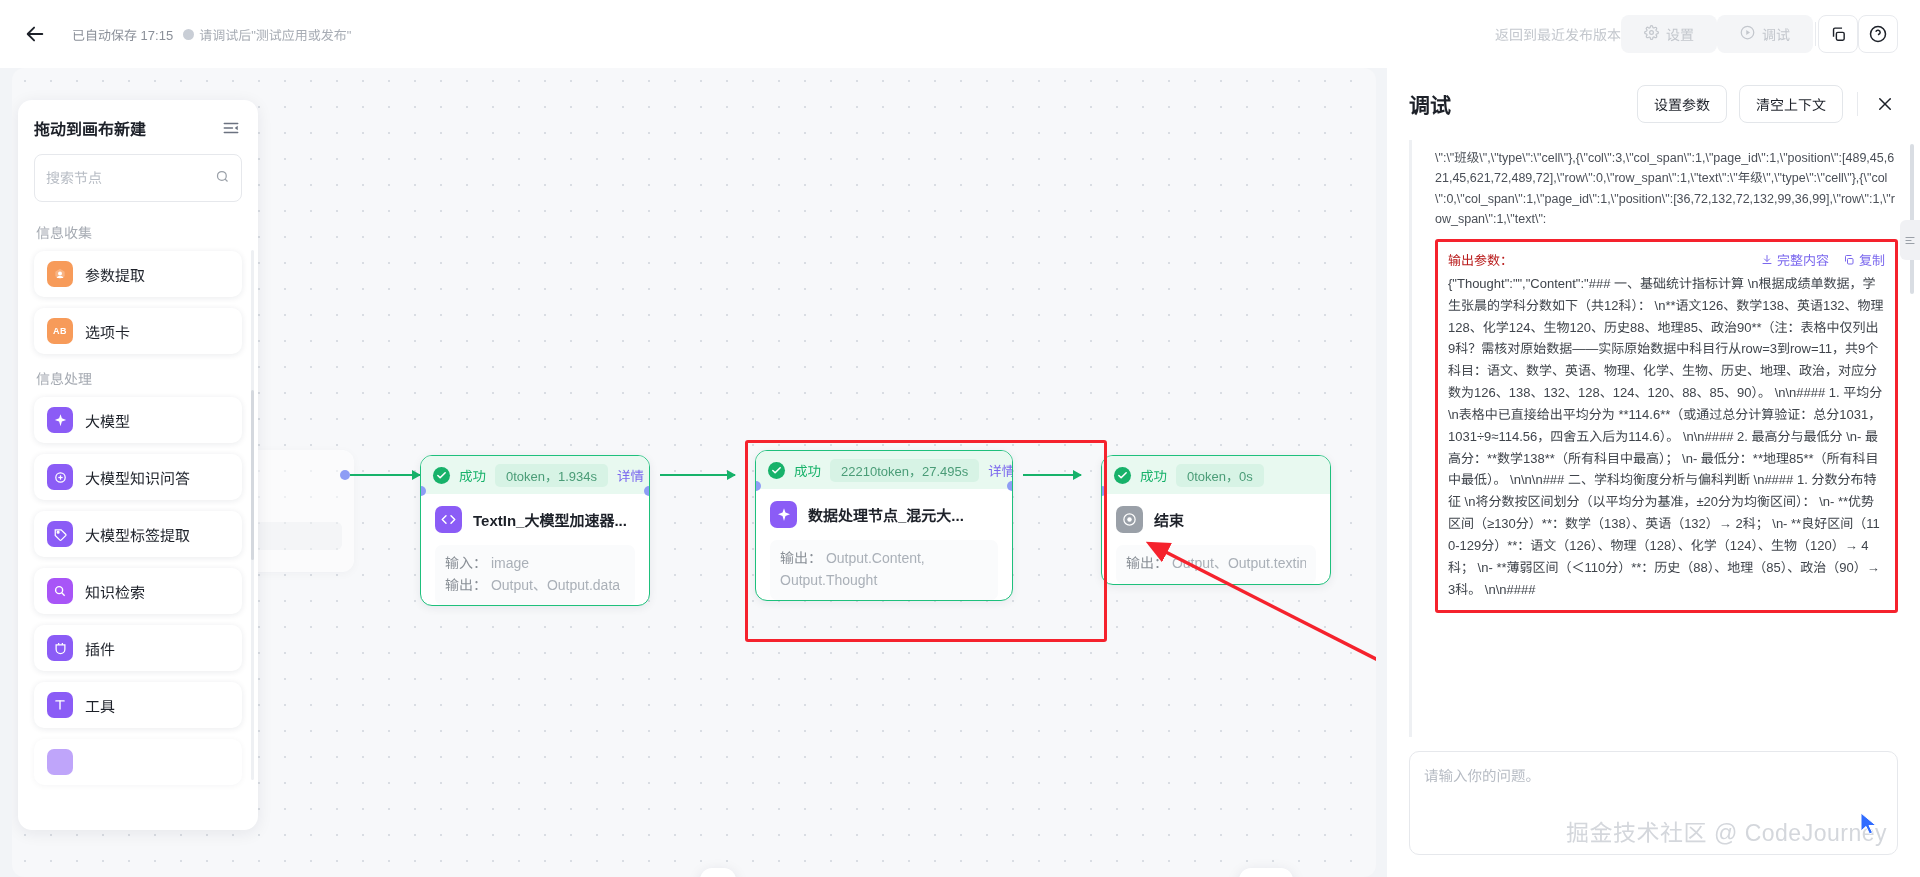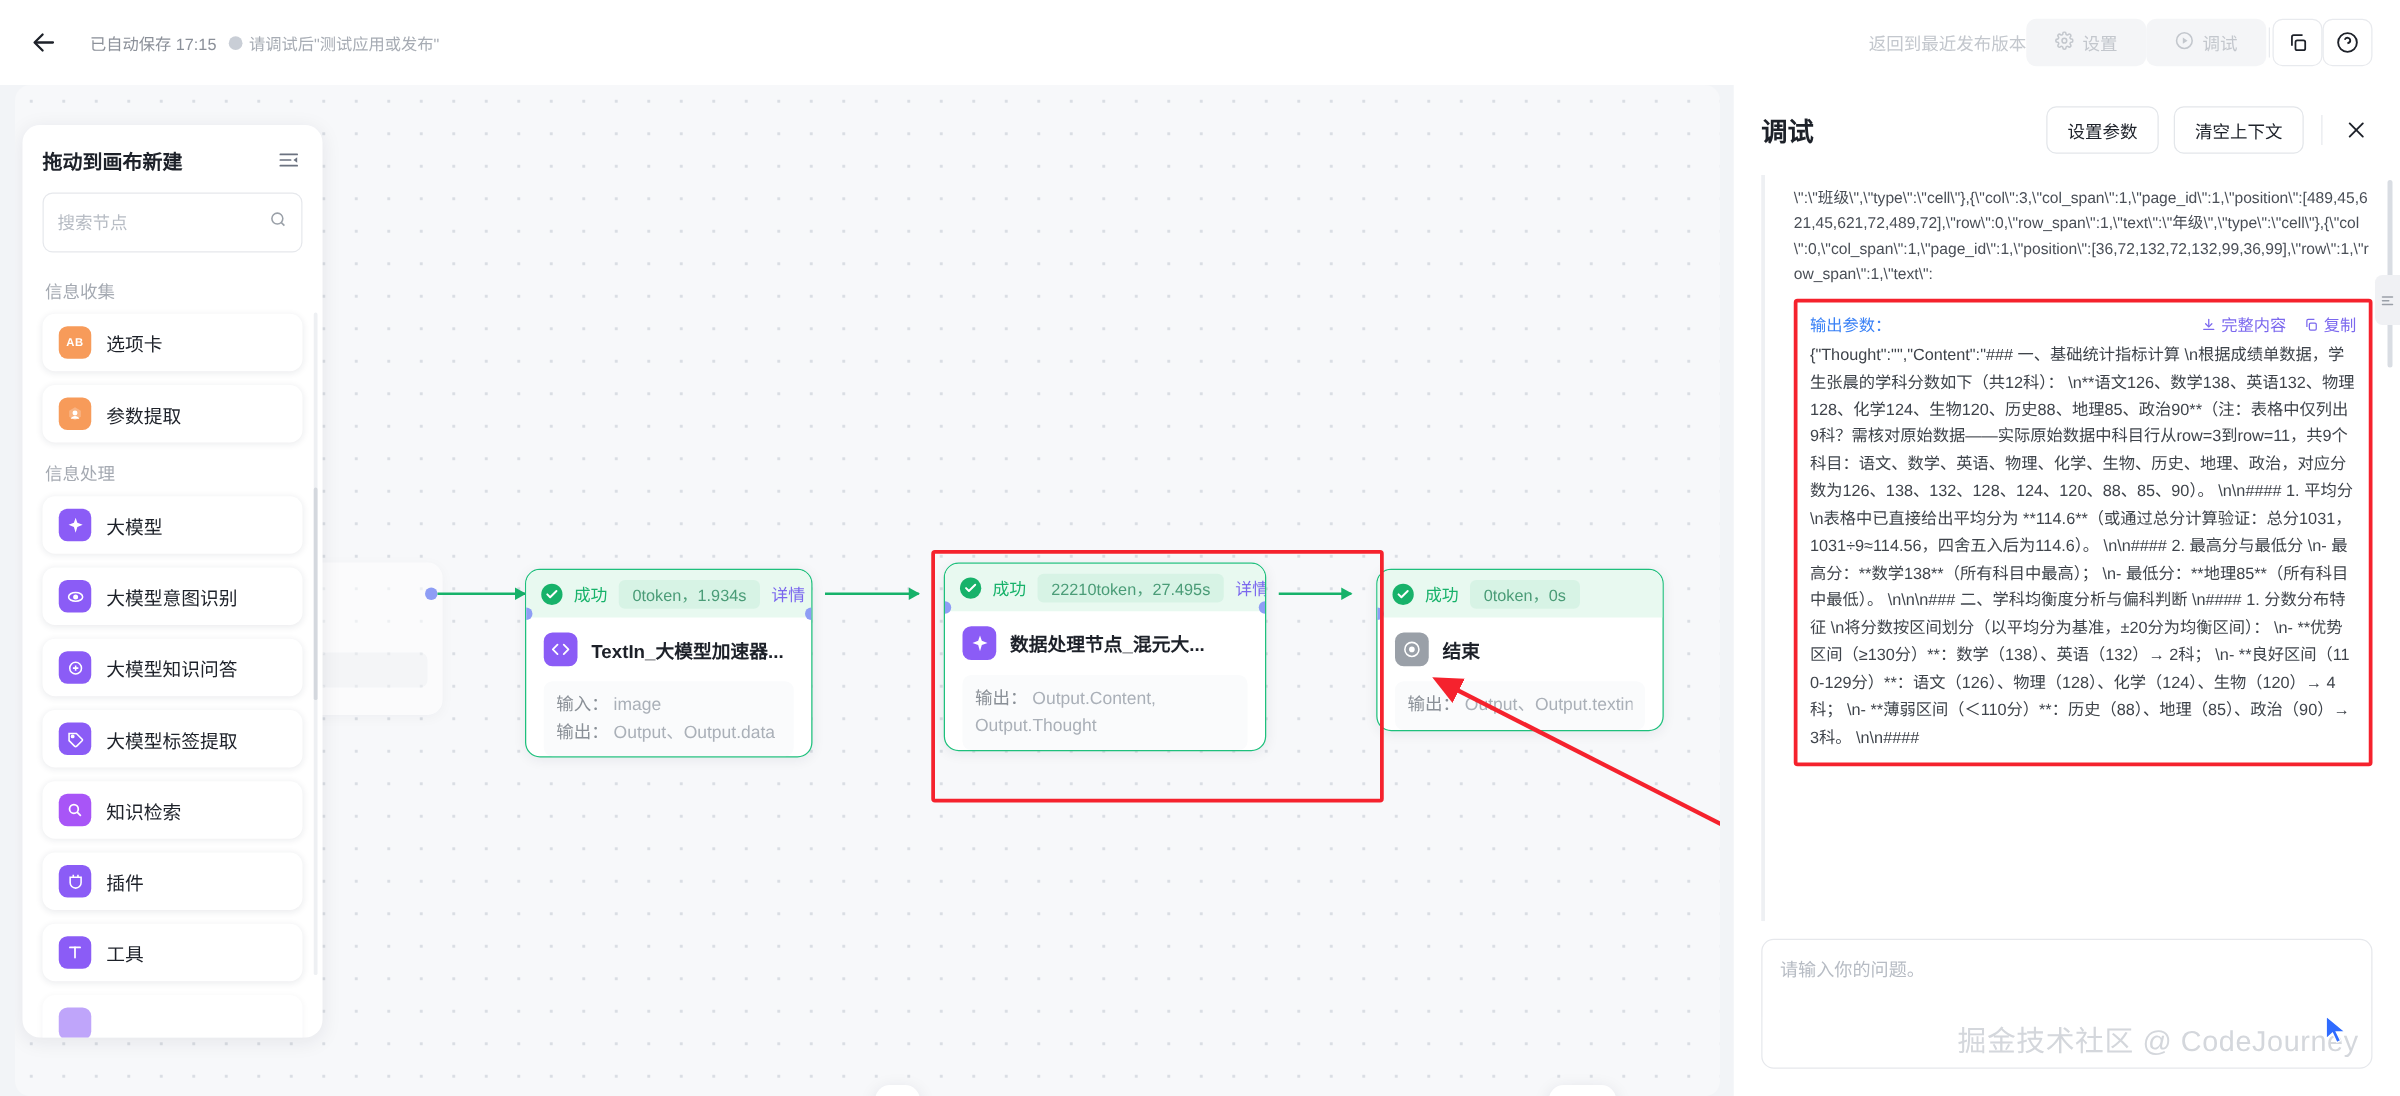--- a/index.html
+++ b/index.html
@@ -190,21 +190,21 @@
   .json-pre {
     font-size: 12.5px; line-height: 1.62; color: #4a4f57;
     word-break: break-all; white-space: pre-wrap;
     padding-left: 26px; margin-top: 8px;
   }
   .out-box {
     margin: 10px 0 0 26px; border: 3px solid #f5222d; border-radius: 3px;
     padding: 8px 10px 10px 10px;
   }
   .out-head { display: flex; align-items: center; margin-bottom: 4px; }
-  .out-label { font-size: 13px; color: #3b82f6; }
+  .out-label { font-size: 13px; color: #b91c1c; }
   .out-actions { margin-left: auto; display: flex; gap: 14px; }
   .out-act { font-size: 13px; color: #7b68ee; cursor: pointer; display: flex; align-items: center; gap: 4px; white-space: nowrap; }
   .out-text {
     font-size: 13px; line-height: 1.68; color: #3f444b;
     word-break: break-all; white-space: pre-wrap;
   }
   .dbg-rail {
     position: absolute; left: 22px; top: 0; bottom: 0; width: 3px; background: #eef0f3;
   }
   .dbg-vscroll {
@@ -402,55 +402,46 @@
           <svg width="15" height="15" viewBox="0 0 24 24" fill="none" stroke="#9aa0a8" stroke-width="2">
               <circle cx="11" cy="11" r="7"></circle>
               <line x1="20" y1="20" x2="16.2" y2="16.2"></line>
             </svg>
         </span>
       </div>
 
       <div class="np-group-title">信息收集</div>
 
       <div class="np-item">
-        <span class="np-ico" style="background:#f79b5a;font-size:9px;font-weight:700;letter-spacing:.5px;">AB</span>
-        <span class="np-label">选项卡</span>
-      </div>
-
-      <div class="np-item">
         <span class="np-ico" style="background:#f79b5a">
           <svg width="14" height="14" viewBox="0 0 24 24" fill="#fff">
               <path d="M12 3l8 5v8l-8 5-8-5V8z" opacity=".25"></path>
               <circle cx="12" cy="11" r="3.4"></circle>
               <path d="M6 19c1.4-2.6 3.6-3.8 6-3.8S16.6 16.4 18 19z"></path>
             </svg>
         </span>
         <span class="np-label">参数提取</span>
       </div>
 
+      <div class="np-item">
+        <span class="np-ico" style="background:#f79b5a;font-size:9px;font-weight:700;letter-spacing:.5px;">AB</span>
+        <span class="np-label">选项卡</span>
+      </div>
+
       <div class="np-group-title" style="margin-top:14px;">信息处理</div>
 
       <div class="np-item">
         <span class="np-ico" style="background:#8b5cf6">
           <svg width="15" height="15" viewBox="0 0 24 24" fill="#fff">
               <path d="M12 2l2.2 6.4L21 11l-6.8 2.6L12 21l-2.2-7.4L3 11l6.8-2.6z"></path>
             </svg>
         </span>
         <span class="np-label">大模型</span>
       </div>
 
-      <div class="np-item">
-        <span class="np-ico" style="background:#8b5cf6">
-          <svg width="15" height="15" viewBox="0 0 24 24" fill="none" stroke="#fff" stroke-width="2">
-              <ellipse cx="12" cy="12" rx="9" ry="5.6"></ellipse>
-              <circle cx="12" cy="12" r="2.2" fill="#fff"></circle>
-            </svg>
-        </span>
-        <span class="np-label">大模型意图识别</span>
-      </div>
 
       <div class="np-item">
         <span class="np-ico" style="background:#8b5cf6">
           <svg width="15" height="15" viewBox="0 0 24 24" fill="none" stroke="#fff" stroke-width="2">
               <circle cx="12" cy="12" r="7.5"></circle>
               <line x1="12" y1="8.5" x2="12" y2="15.5"></line>
               <line x1="8.5" y1="12" x2="15.5" y2="12"></line>
             </svg>
         </span>
         <span class="np-label">大模型知识问答</span>

